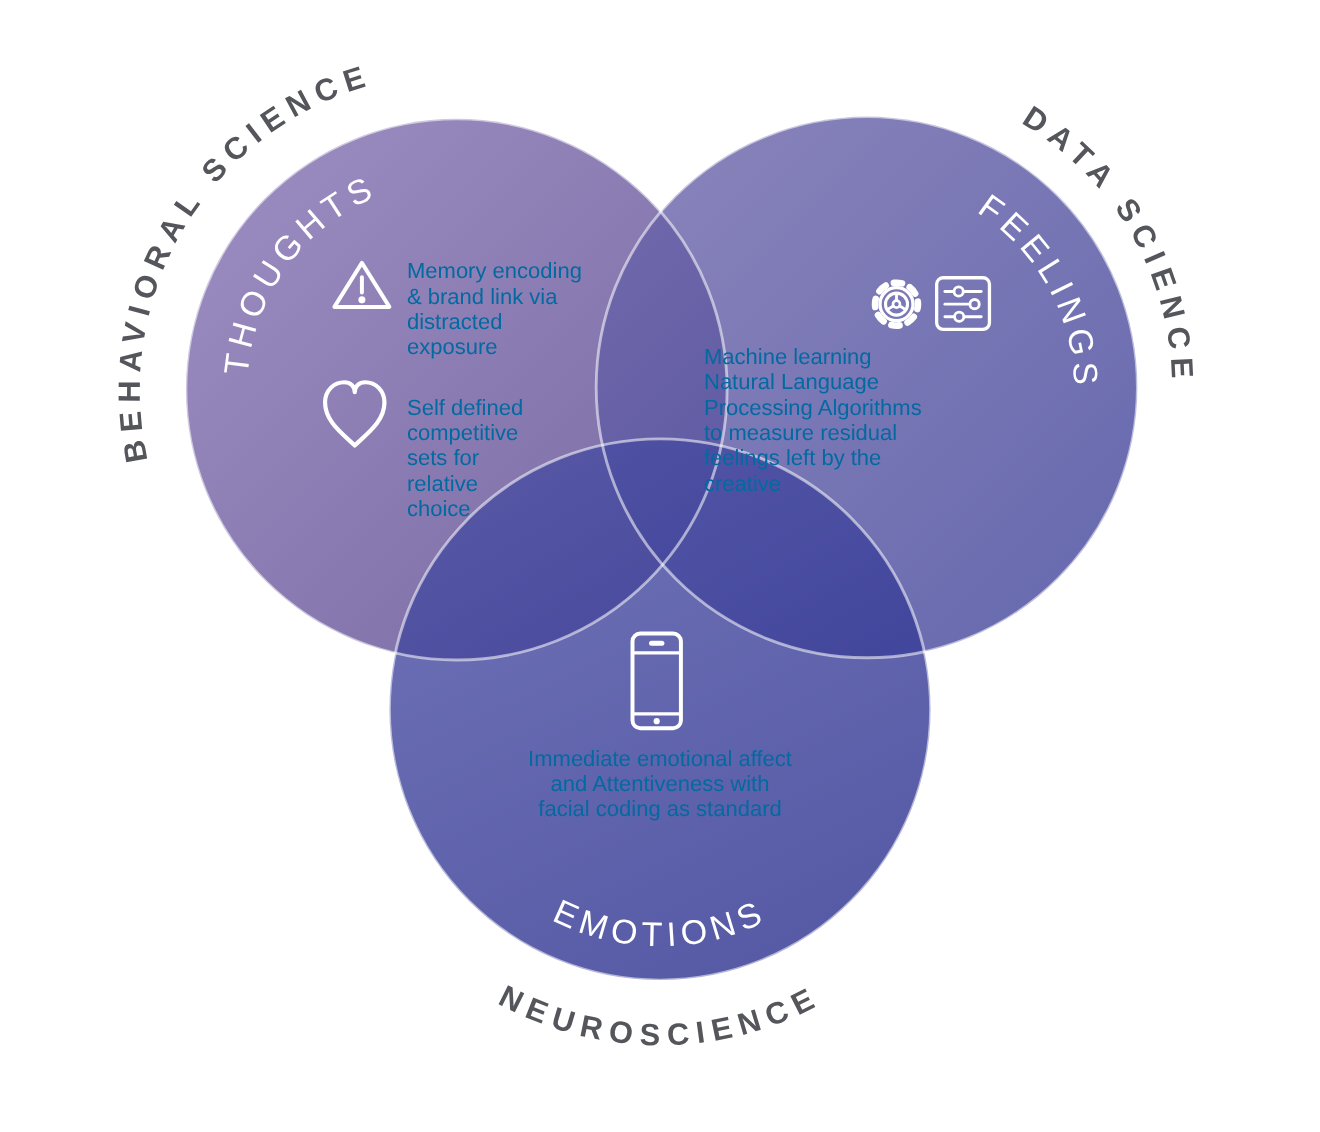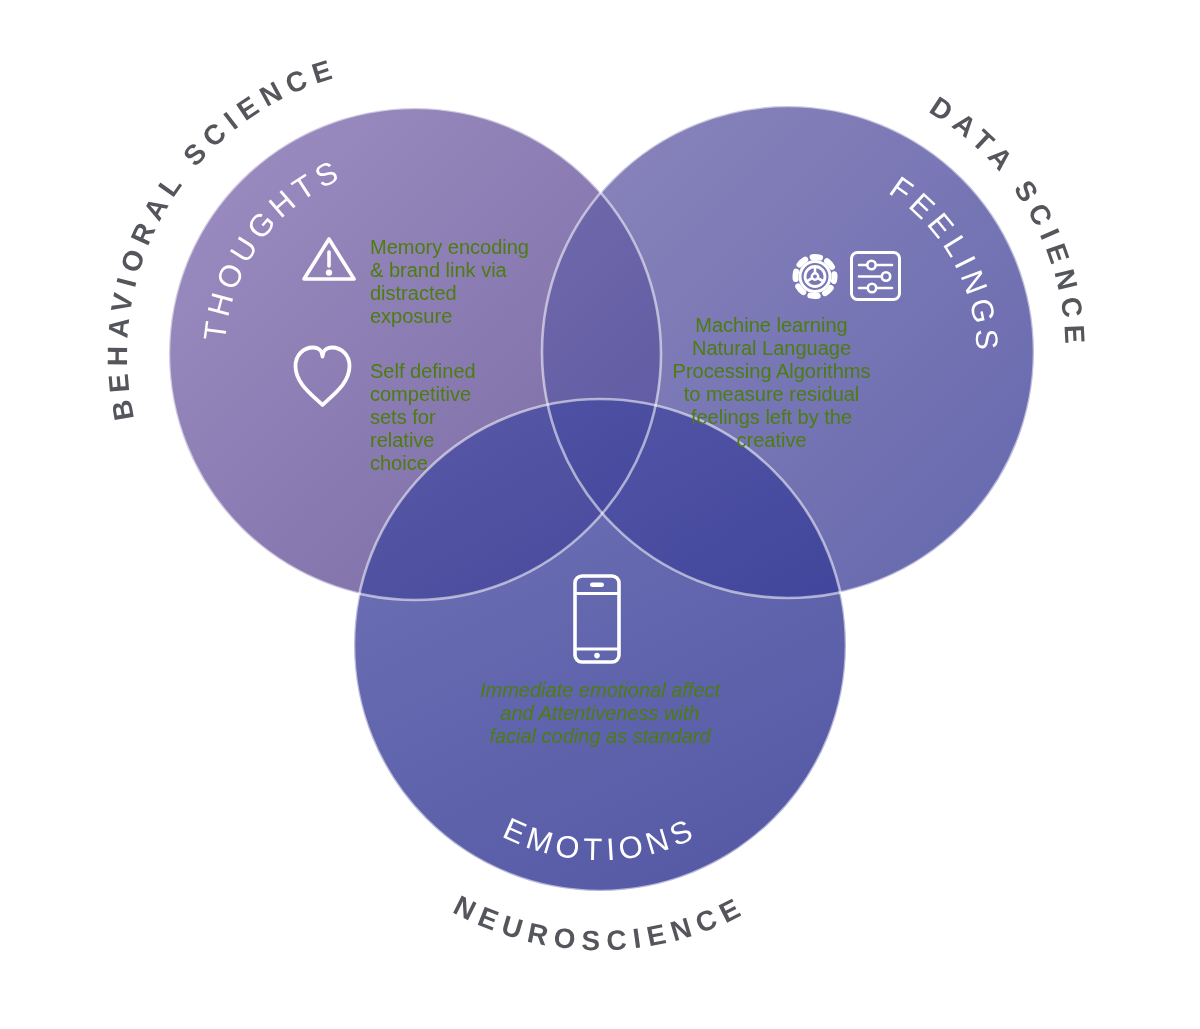--- a/index.html
+++ b/index.html
@@ -19,26 +19,26 @@
     letter-spacing: 7px;
   }
   .arc-inner {
     font-family: "Liberation Sans", sans-serif;
     font-weight: 400;
     font-size: 31px;
     letter-spacing: 5px;
   }
   .desc {
     position: absolute;
-    color: #4d7c0f;
+    color: #0369a1;
     font-size: 20px;
     line-height: 23px;
     white-space: pre-line;
   }
-  .desc.align-right { text-align: center; }
+  .desc.align-right { text-align: left; }
   .desc.align-center { text-align: center; }
 </style>
 </head>
 <body>
 
 <div class="stage">
 
   <svg width="1200" height="1029" viewBox="0 0 1200 1029">
     <defs>
       <linearGradient id="gradTL" x1="0" y1="0" x2="1" y2="1">
@@ -152,16 +152,16 @@
 relative
 choice</div>
 
   <div class="desc align-right" style="left:640px; top:314px; width:263px;">Machine learning
 Natural Language
 Processing Algorithms
 to measure residual
 feelings left by the
 creative</div>
 
-  <div class="desc align-center" style="left:440px; top:679px; width:320px;font-style:italic;">Immediate emotional affect
+  <div class="desc align-center" style="left:440px; top:679px; width:320px;">Immediate emotional affect
 and Attentiveness with
 facial coding as standard</div>
 </div>
 
 </body></html>

